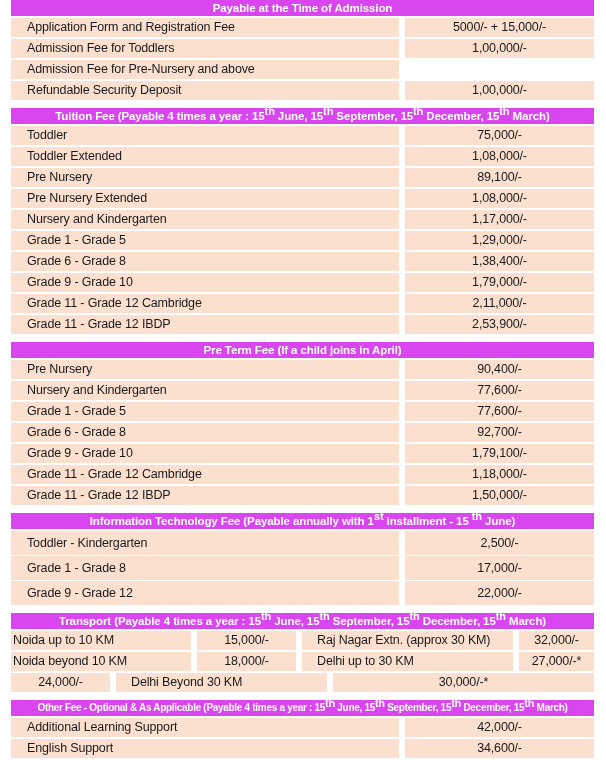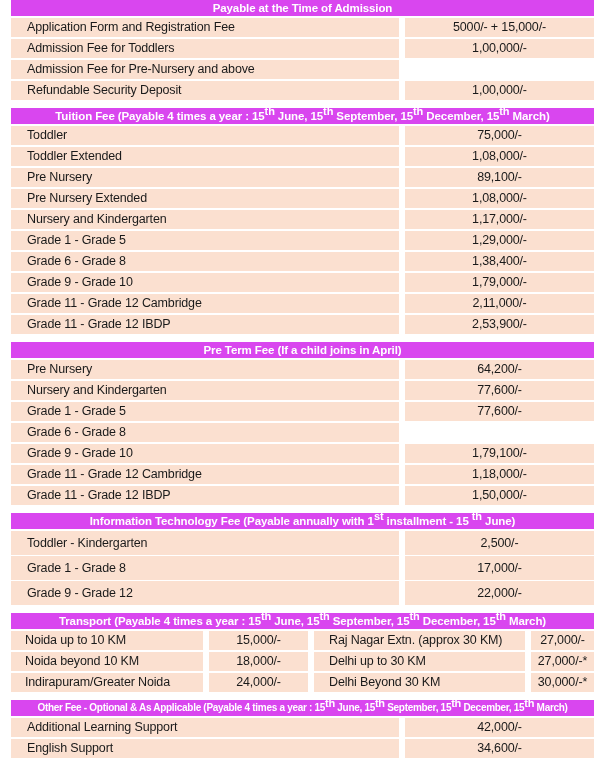--- a/index.html
+++ b/index.html
@@ -82,21 +82,21 @@
   
   .section.it .cell {
     height: 24px;
     line-height: 24px;
   }
   .section.it .row { margin-bottom: 1px; }
 
   
   .row.quad .c1 {
     flex: 0 0 178px;
-    padding-left: 14px;
+    padding-left: 2px;
     text-align: left;
   }
   .row.quad .c2 {
     flex: 0 0 99px;
     text-align: center;
   }
   .row.quad .c3 {
     flex: 0 0 196px;
     padding-left: 15px;
     text-align: left;
@@ -186,32 +186,33 @@
           <div class="cell value">2,53,900/-</div>
         </div>
       </div>
     </div>
 
     <div class="section">
       <div class="sec-header">Pre Term Fee (If a child joins in April)</div>
       <div class="rows">
         <div class="row">
           <div class="cell label">Pre Nursery</div>
-          <div class="cell value">64,200/-</div>
+          <div class="cell value">90,400/-</div>
         </div>
         <div class="row">
           <div class="cell label">Nursery and Kindergarten</div>
           <div class="cell value">77,600/-</div>
         </div>
         <div class="row">
           <div class="cell label">Grade 1 - Grade 5</div>
           <div class="cell value">77,600/-</div>
         </div>
         <div class="row">
           <div class="cell label">Grade 6 - Grade 8</div>
+          <div class="cell value">92,700/-</div>
         </div>
         <div class="row">
           <div class="cell label">Grade 9 - Grade 10</div>
           <div class="cell value">1,79,100/-</div>
         </div>
         <div class="row">
           <div class="cell label">Grade 11 - Grade 12 Cambridge</div>
           <div class="cell value">1,18,000/-</div>
         </div>
         <div class="row">
@@ -239,30 +240,29 @@
       </div>
     </div>
 
     <div class="section">
       <div class="sec-header">Transport (Payable 4 times a year : 15<sup>th</sup> June, 15<sup>th</sup> September, 15<sup>th</sup> December, 15<sup>th</sup> March)</div>
       <div class="rows">
         <div class="row quad">
           <div class="cell c1">Noida up to 10 KM</div>
           <div class="cell c2">15,000/-</div>
           <div class="cell c3">Raj Nagar Extn. (approx 30 KM)</div>
-          <div class="cell c4">27,000/-</div>
+          <div class="cell c4">32,000/-</div>
         </div>
         <div class="row quad">
           <div class="cell c1">Noida beyond 10 KM</div>
           <div class="cell c2">18,000/-</div>
           <div class="cell c3">Delhi up to 30 KM</div>
           <div class="cell c4">27,000/-*</div>
         </div>
         <div class="row quad">
-          <div class="cell c1">Indirapuram/Greater Noida</div>
           <div class="cell c2">24,000/-</div>
           <div class="cell c3">Delhi Beyond 30 KM</div>
           <div class="cell c4">30,000/-*</div>
         </div>
       </div>
     </div>
 
     <div class="section">
       <div class="sec-header small">Other Fee - Optional &amp; As Applicable (Payable 4 times a year : 15<sup>th</sup> June, 15<sup>th</sup> September, 15<sup>th</sup> December, 15<sup>th</sup> March)</div>
       <div class="rows">

